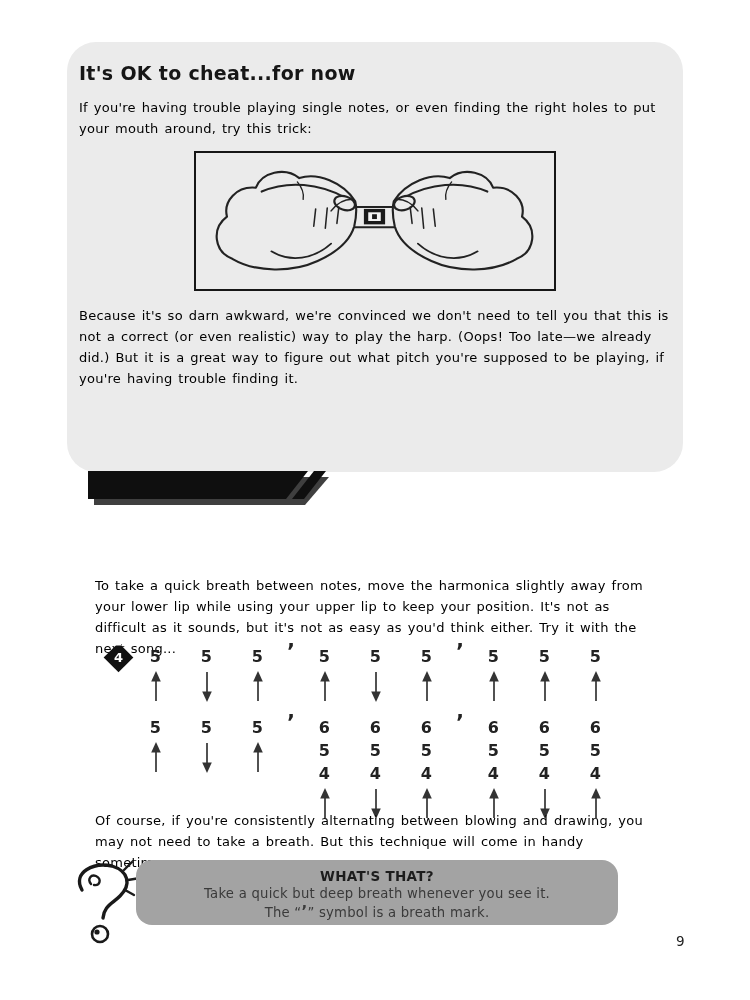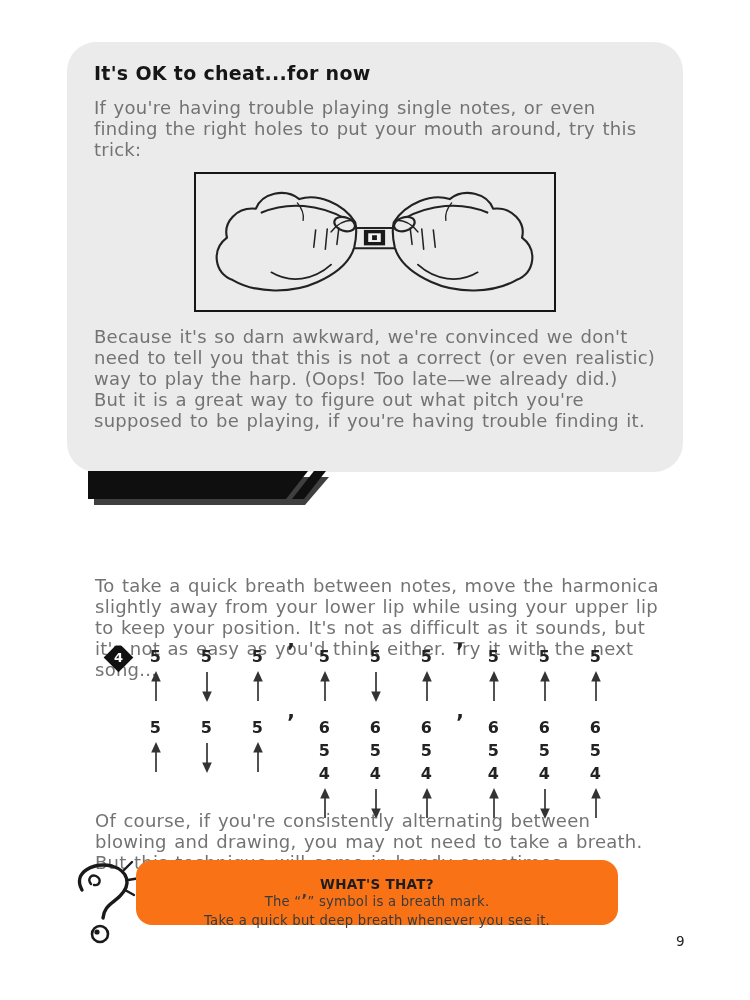--- a/index.html
+++ b/index.html
@@ -4,29 +4,29 @@
 <style>
   * { margin:0; padding:0; box-sizing:border-box; }
   body { background:#fff; }
   .page {
     position:relative; width:750px; height:1000px; background:#ffffff;
     font-family:"DejaVu Sans", sans-serif; color:#3a3a3a; overflow:hidden;
   }
   
   .cheat-box {
     position:absolute; left:67px; top:42px; width:616px; height:430px;
-    background:#ebebeb; border-radius:29px; padding:20px 27px;
+    background:#ebebeb; border-radius:29px; padding:20px 12px;
   }
   .cheat-title {
     font-size:19px; font-weight:bold; color:#161616; letter-spacing:.3px;
     margin-bottom:13px;
   }
   .body-text {
-    font-size:18px; line-height:21px; letter-spacing:.25px; word-spacing:1.5px;
-    color:#737373; margin-bottom:12px;
+    font-size:13px; line-height:21px; letter-spacing:.25px; word-spacing:1.5px;
+    color:#000000; margin-bottom:12px;
   }
   .illus-frame {
     width:362px; height:140px; border:2.5px solid #161616;
     margin:4px auto 14px auto; background:#ebebeb;
   }
   
   .banner { position:absolute; left:86px; top:468px; width:260px; height:44px; }
   .banner svg { position:absolute; left:0; top:0; }
   .banner-label {
     position:absolute; left:16px; top:8px; color:#ffffff; font-weight:bold;
@@ -63,21 +63,21 @@
   .breath {
     width:10px; margin-right:6px; font-size:21px; font-weight:bold; color:#222;
     line-height:18px; margin-top:-2px; text-align:center;
   }
   .arrow { margin-top:3px; }
   .arrow line { stroke:#333; stroke-width:1.7; }
   .arrow polygon { fill:#333; }
   
   .whats-that-box {
     position:absolute; left:136px; top:860px; width:482px; height:65px;
-    background:#f97316; border-radius:16px; text-align:center; padding-top:16px;
+    background:#a3a3a3; border-radius:16px; text-align:center; padding-top:8px;
   }
   .wt-title { font-size:13.5px; font-weight:bold; color:#1d1d1d; letter-spacing:.3px; }
   .wt-line { font-size:13.2px; line-height:19px; color:#3a3a3a; letter-spacing:.25px; }
   .wt-symbol { font-weight:bold; font-size:15px; }
   .qmark { position:absolute; left:68px; top:858px; }
   
   .page-num {
     position:absolute; left:676px; top:933px; font-size:13.5px; color:#222;
   }
 </style>
@@ -303,19 +303,19 @@
       <path d="M26 27 C32 28 34 21 28 18 C23 16 19 21 23 26" stroke-width="2.4"></path>
       <circle cx="32" cy="76" r="8" stroke-width="2.6"></circle>
       <circle cx="29" cy="74" r="2.6" fill="#1a1a1a" stroke="none"></circle>
       <path d="M56 12 L64 4" stroke-width="2.4"></path>
       <path d="M60 22 L72 20" stroke-width="2.4"></path>
       <path d="M57 32 L66 37" stroke-width="2.4"></path>
     </g>
   </svg>
   <div class="whats-that-box">
     <div class="wt-title">WHAT'S THAT?</div>
+    <div class="wt-line">Take a quick but deep breath whenever you see it.</div>
     <div class="wt-line"><span>The “</span><span class="wt-symbol">’</span><span>” symbol is a breath mark.</span></div>
-    <div class="wt-line">Take a quick but deep breath whenever you see it.</div>
   </div>
 
   <div class="page-num">9</div>
 
 </div>
 
 </body></html>

